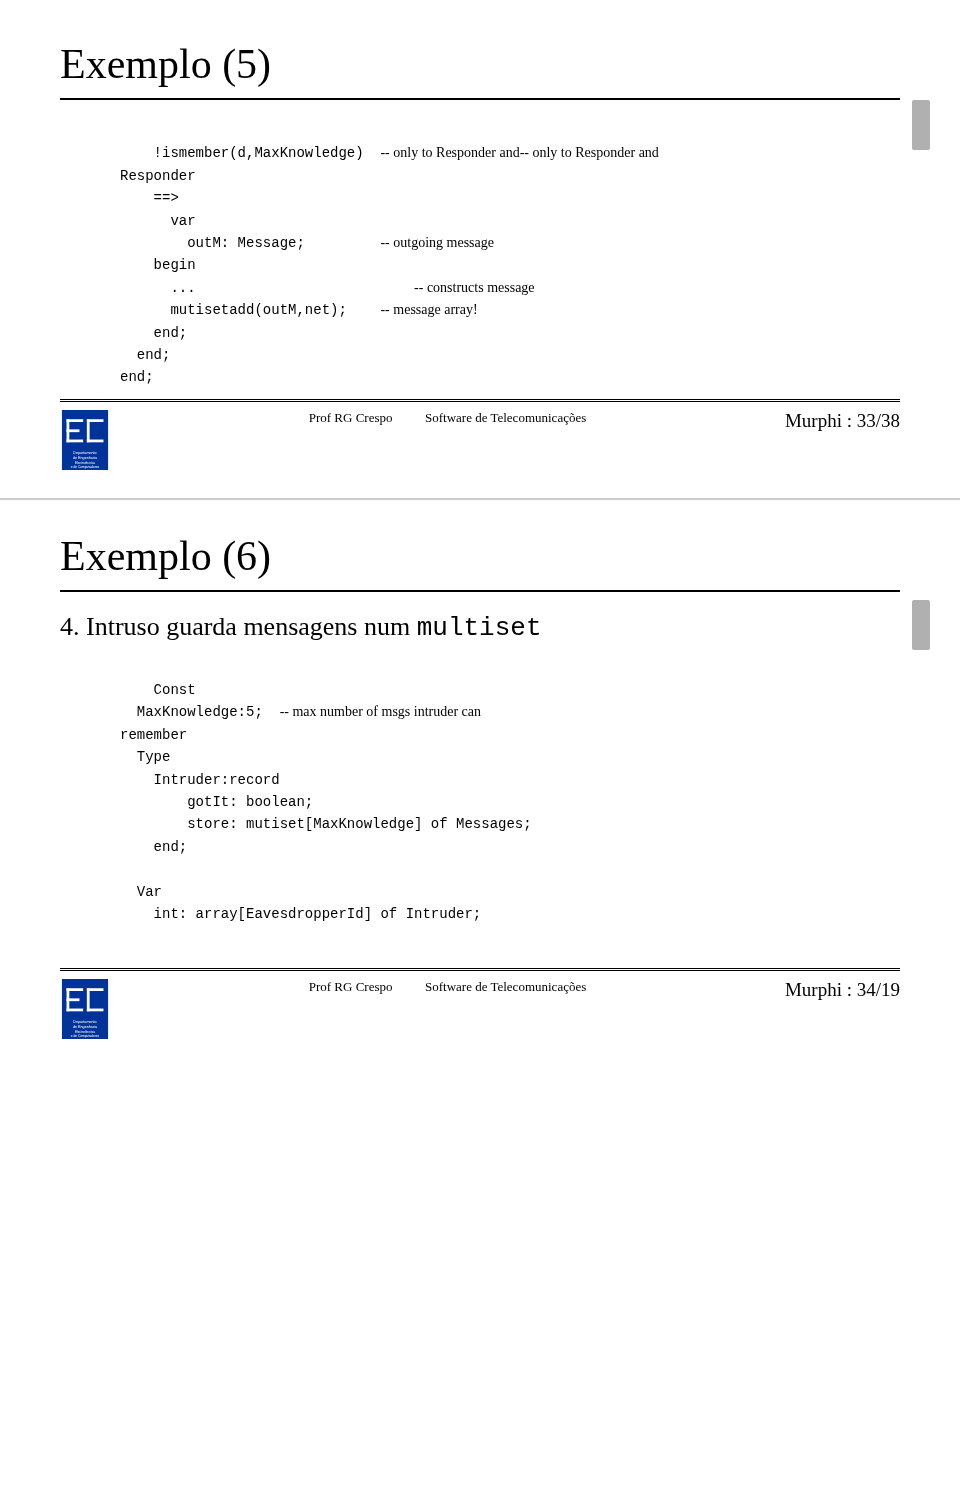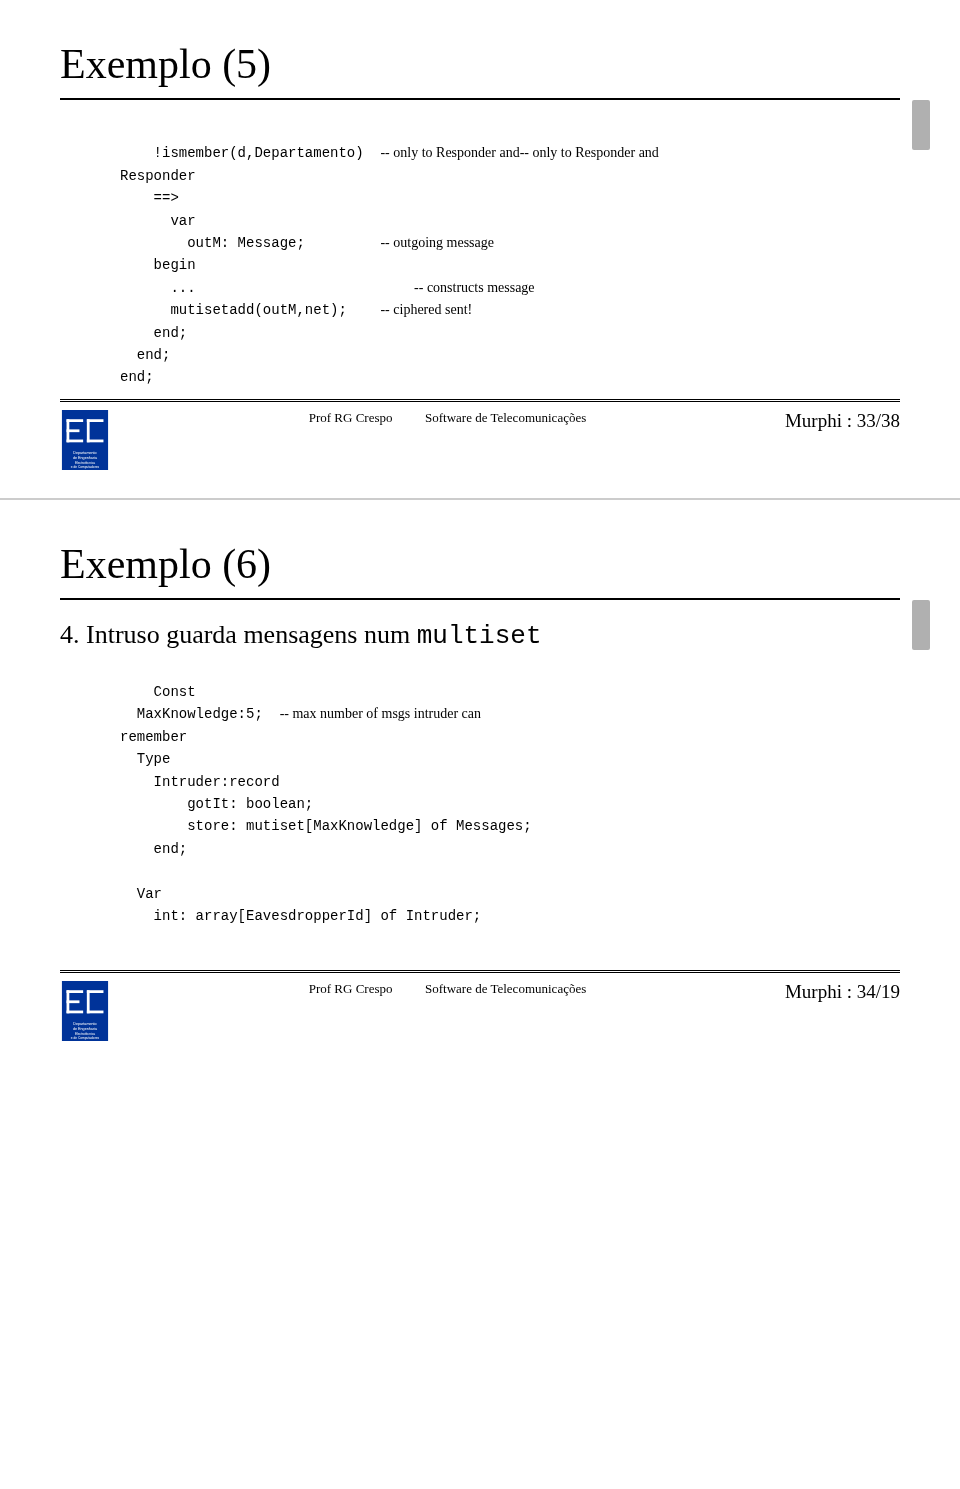--- a/index.html
+++ b/index.html
@@ -85,54 +85,54 @@
 
     .footer-right {
       font-size: 19px;
       font-family: Georgia, serif;
     }
 
     .slide2 {
       width: 960px;
       background: #ffffff;
       position: relative;
-      padding: 40px 60px 20px 60px;
+      padding: 32px 60px 20px 60px;
     }
 
     .subtitle {
       font-size: 26px;
       font-weight: normal;
-      margin-bottom: 8px;
+      margin-bottom: 14px;
       color: #000000;
       font-family: Georgia, serif;
     }
 
     .subtitle .mono {
       font-family: 'Courier New', Courier, monospace;
       font-size: 26px;
     }
   </style>
 </head>
 <body>
 
 <div class="slide">
   <div class="scrollbar-indicator"></div>
 
   <h1 class="slide-title">Exemplo (5)</h1>
   <hr class="title-underline">
 
   <div class="code-block">
-    <span>!ismember(d,Departamento)  </span><span class="code-comment">-- only to Responder and</span><span style="font-family:Georgia,serif;font-size:14px;">-- only to Responder and</span>
+    <span>!ismember(d,MaxKnowledge)  </span><span class="code-comment">-- only to Responder and</span><span style="font-family:Georgia,serif;font-size:14px;">-- only to Responder and</span>
 <span>Responder</span>
     ==&gt;
       var
         outM: Message;         <span class="code-comment">-- outgoing message</span>
     begin
       ...                          <span class="code-comment">-- constructs message</span>
-      mutisetadd(outM,net);    <span class="code-comment">-- ciphered sent!</span>
+      mutisetadd(outM,net);    <span class="code-comment">-- message array!</span>
     end;
   end;
 end;</div>
 
   <div class="footer">
     <div class="footer-left">
       <svg class="logo" viewBox="0 0 50 65" xmlns="http://www.w3.org/2000/svg">
 
         <rect x="0" y="0" width="50" height="65" fill="#003399"></rect>
 

